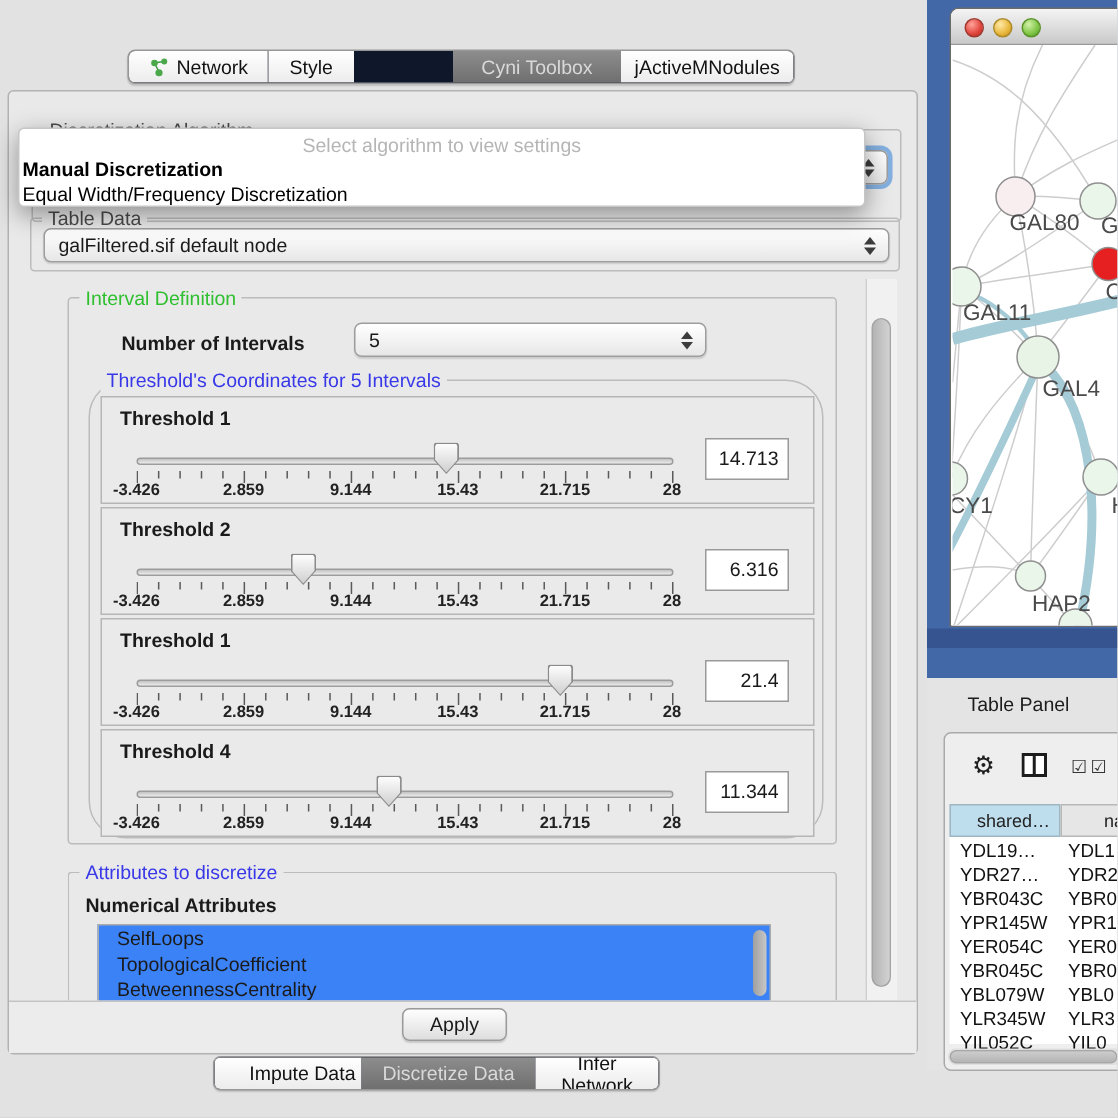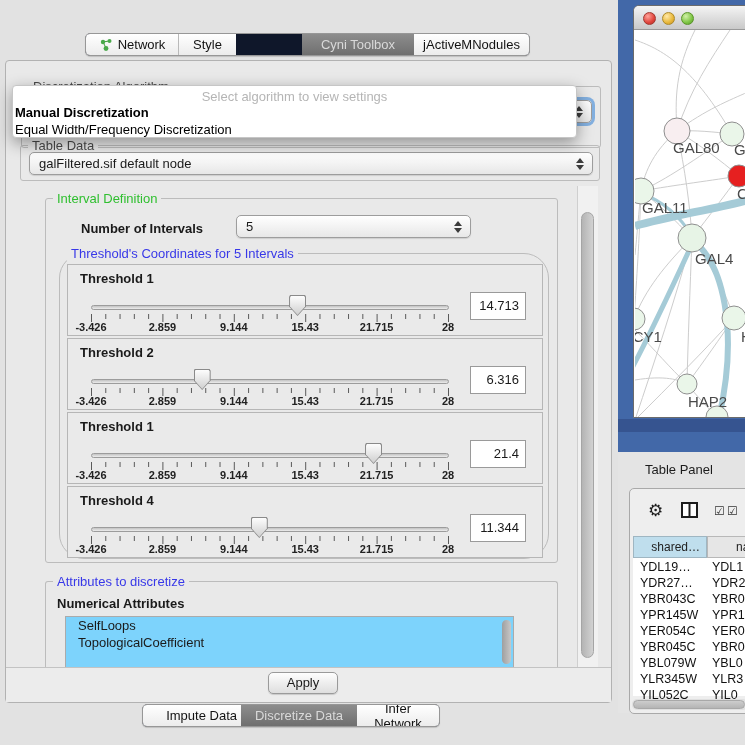--- a/index.html
+++ b/index.html
@@ -76,21 +76,21 @@
     background:linear-gradient(#fdfdfd,#cfcfcf); }
   .ticks { position:absolute; left:23px; top:49px; }
   .tick-label { position:absolute; top:56px; transform:translateX(-50%);
     font-size:11px; font-weight:bold; color:#222; white-space:nowrap; }
   .valbox { position:absolute; left:402px; top:27px; width:56px; height:28px;
     background:#fff; border:1px solid #9a9a9a; font-size:13px; text-align:right;
     line-height:26px; padding-right:6px; }
 
   
   #attr-list { position:absolute; left:19px; top:34px; width:449px; height:53px;
-    background:#7dd3fc; border:1px solid #ababab; overflow:hidden; }
+    background:#3b82f6; border:1px solid #ababab; overflow:hidden; }
   .attr-item { padding:1px 0 1px 12px; font-size:13px; line-height:15px; }
   #attr-scroll-thumb { position:absolute; right:2px; top:3px; width:9px; height:44px;
     border-radius:5px; background:linear-gradient(to right,#9f9f9f,#c7c7c7); }
 
   
   #panel-scroll-track { left:577px; top:186px; width:21px; height:481px; background:#f1f1f1;
     border-left:1px solid #cfcfcf; }
   #panel-scroll-thumb { left:581px; top:212px; width:13px; height:446px; border-radius:7px;
     background:linear-gradient(to right,#b4b4b4,#d2d2d2); border:1px solid #a5a5a5; }
 
@@ -382,20 +382,21 @@
         </div>
     </div>
   </div>
 
   <div class="group" style="left:45px; top:581px; width:513px; height:86px; border-bottom:none; border-radius:3px 3px 0 0;">
     <span class="group-label blue-label">Attributes to discretize</span>
     <span class="abs bold" style="left:11px; top:14px;">Numerical Attributes</span>
     <div id="attr-list">
       <div class="attr-item">SelfLoops</div>
         <div class="attr-item">TopologicalCoefficient</div>
+        <div class="attr-item">BetweennessCentrality</div>
         <div id="attr-scroll-thumb"></div>
     </div>
   </div>
 
   <div class="abs" id="panel-scroll-track"></div>
   <div class="abs" id="panel-scroll-thumb"></div>
 
   <div class="abs" id="south-bar">
     <div id="apply-btn">Apply</div>
   </div>

